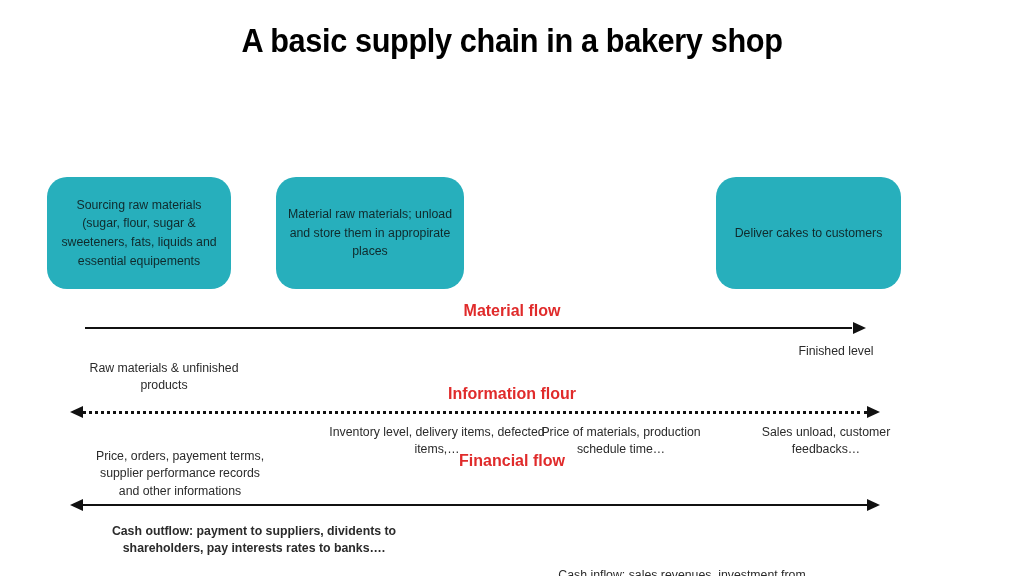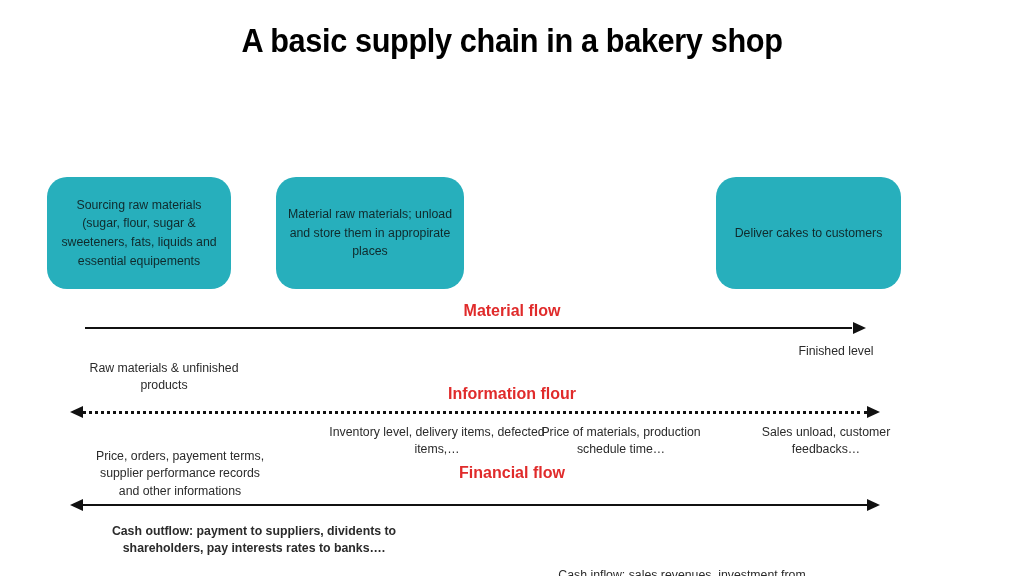--- a/index.html
+++ b/index.html
@@ -170,21 +170,21 @@
   <div class="line dotted"></div>
   <div class="arrow-head left"></div>
   <div class="arrow-head right"></div>
 </div>
 
 <div class="caption" style="left:90px; top:424px; width:180px;margin-top:24px;">Price, orders, payement terms, supplier performance records and other informations</div>
 <div class="caption" style="left:324px; top:424px; width:226px;">Inventory level, delivery items, defected items,…</div>
 <div class="caption" style="left:522px; top:424px; width:198px;">Price of materials, production schedule time…</div>
 <div class="caption" style="left:744px; top:424px; width:164px;">Sales unload, customer feedbacks…</div>
 
-<div class="flow-title" style="top:464px;">Financial flow</div>
+<div class="flow-title" style="top:452px;">Financial flow</div>
 
 <div class="axis axis-financial" style="top:497px;">
   <div class="line"></div>
   <div class="arrow-head left"></div>
   <div class="arrow-head right"></div>
 </div>
 
 <div class="caption" style="left:84px; top:523px; width:340px;font-weight:bold;">Cash outflow: payment to suppliers, dividents to shareholders, pay interests rates to banks….</div>
 <div class="caption" style="left:524px; top:523px; width:316px;margin-top:44px;">Cash inflow: sales revenues, investment from shareholders, loans from a bank,…</div>
 

